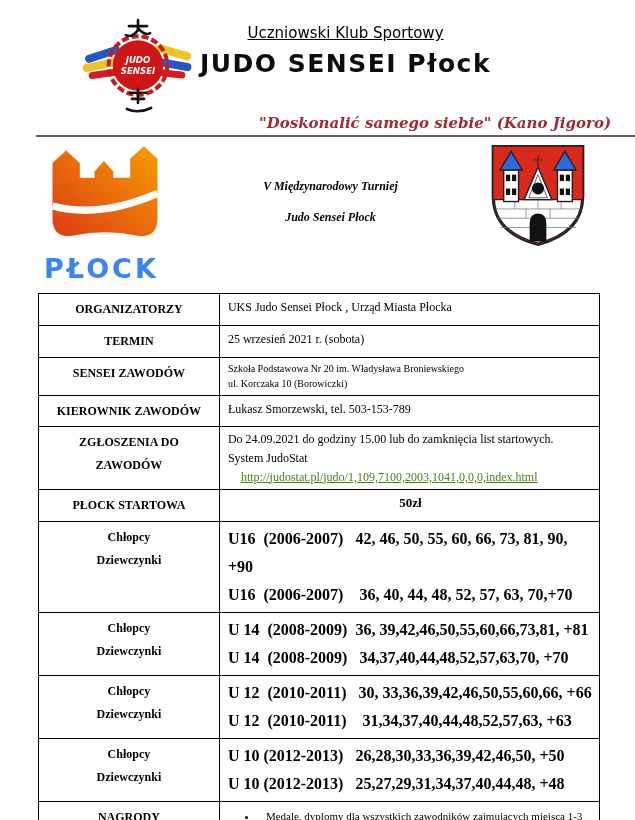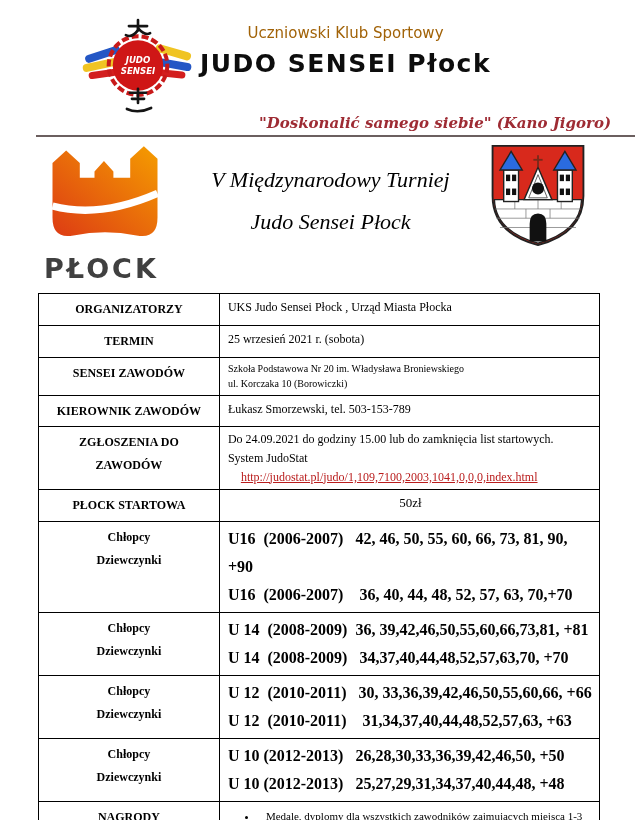--- a/index.html
+++ b/index.html
@@ -2,48 +2,48 @@
 <html><head>
 <meta charset="utf-8">
 <style>
   html,body{margin:0;padding:0;background:#fff;}
   .page{position:relative;width:635px;height:820px;background:#fff;overflow:hidden;
         font-family:"Liberation Serif",serif;color:#000;}
   
   .top{display:flex;align-items:flex-start;padding:18px 0 0 82px;}
   .club-logo{width:112px;height:96px;flex:0 0 auto;}
   .club-text{flex:1;text-align:center;padding:6px 138px 0 0;}
-  .club-sub{font-family:"DejaVu Sans",sans-serif;font-size:15px;color:#a16207;margin-bottom:7px;}
+  .club-sub{font-family:"DejaVu Sans",sans-serif;font-size:15px;color:#000000;margin-bottom:7px;text-decoration:underline;}
   .club-title{font-family:"DejaVu Sans",sans-serif;font-size:25px;font-weight:bold;
               letter-spacing:1.5px;color:#0d0d0d;}
   .quote{margin-top:0px;text-align:right;padding-right:24px;
          font-family:"DejaVu Serif",serif;font-style:italic;font-weight:bold;
          font-size:15px;color:#9e2b33;}
   .rule{border:none;border-top:2px solid #6b5f5f;margin:3px 0 0 36px;}
   
   .banner{display:flex;align-items:flex-start;margin-top:5px;}
   .plock-logo{width:132px;margin-left:42px;text-align:left;}
   .plock-word{font-family:"DejaVu Sans",sans-serif;font-weight:bold;font-size:27px;
-              letter-spacing:3px;color:#404040;margin:2px 0 0 2px;}
-  .event-title{flex:1;text-align:center;margin-top:26px;font-weight:normal;font-style:italic;
-               font-size:22px;line-height:1.1;}
+              letter-spacing:3px;color:#3b82f6;margin:2px 0 0 2px;}
+  .event-title{flex:1;text-align:center;margin-top:38px;font-weight:bold;font-style:italic;
+               font-size:12px;line-height:1.1;}
   .event-title div{margin-bottom:18px;}
   .crest{width:102px;margin-right:46px;}
   
   table.info{border-collapse:collapse;margin:9px 0 0 38px;width:562px;table-layout:fixed;}
   table.info td{border:1.5px solid #000;vertical-align:top;}
   td.lbl{width:28.5%;text-align:center;font-weight:bold;font-size:12px;padding:4px 10px;}
   td.lbl .lline{line-height:1.9;}
   td.val{font-size:12px;padding:3px 6px 3px 8px;margin-top:12px;}
   td.val .vline{line-height:1.75;white-space:pre-wrap;}
   td.val .tight{line-height:1.55;white-space:pre-wrap;}
-  .center-bold{text-align:center;font-weight:normal;font-size:13px;line-height:1.5;}
+  .center-bold{text-align:center;font-weight:bold;font-size:13px;line-height:1.5;}
   .cat .vline{font-weight:bold;font-size:16px;line-height:1.85;}
   .small{font-size:10px;}
-  a.link{color:#b91c1c;text-decoration:underline;padding-left:13px;}
+  a.link{color:#4d7c0f;text-decoration:underline;padding-left:13px;}
   ul.bullets{margin:2px 0 2px 0;padding-left:30px;}
   ul.bullets li{line-height:1.8;font-size:11px;padding-left:8px;}
 </style>
 </head>
 <body>
 
 <div class="page">
 
   <header class="top">
     <div class="club-logo">

